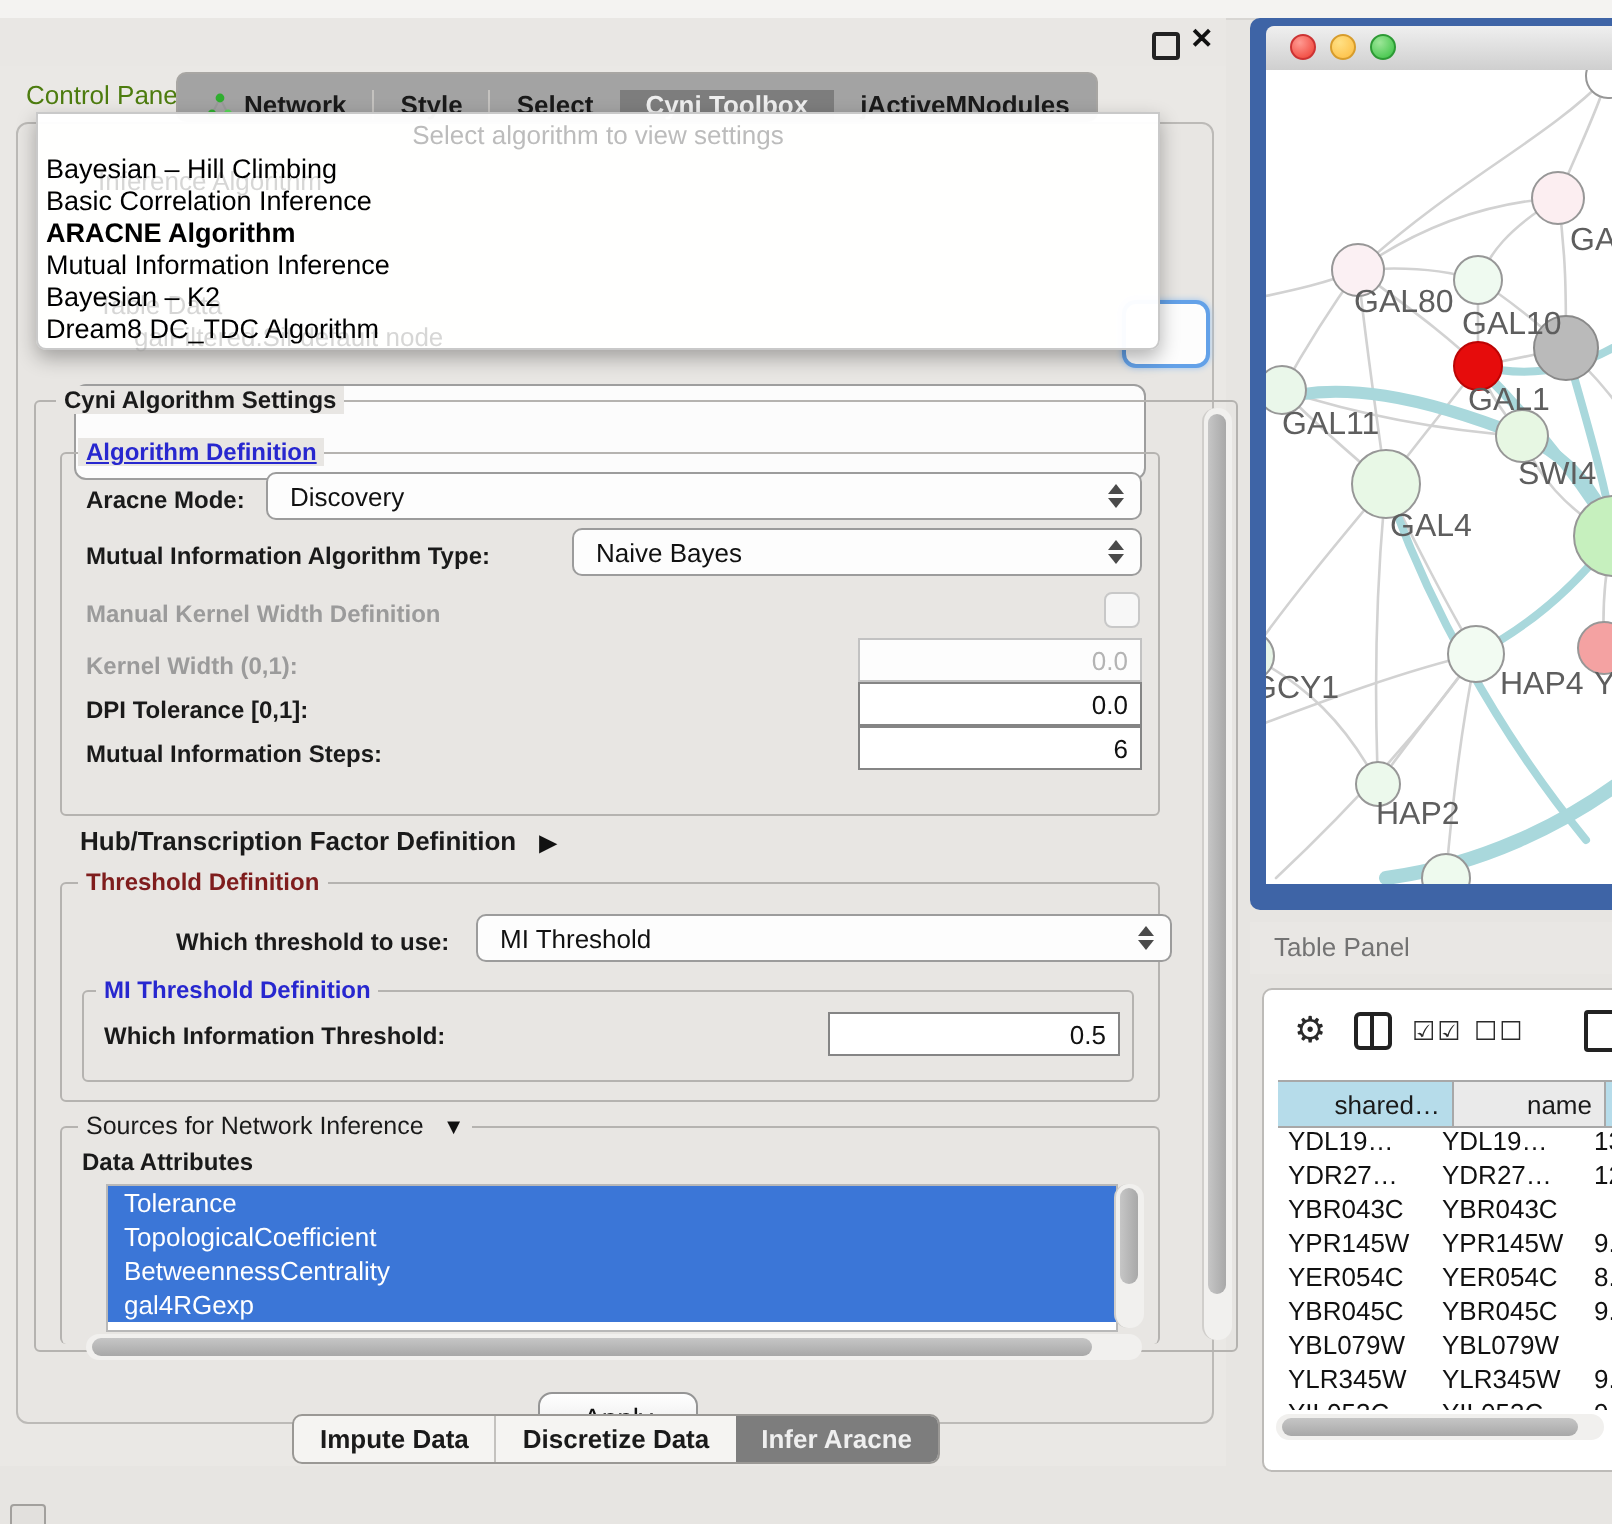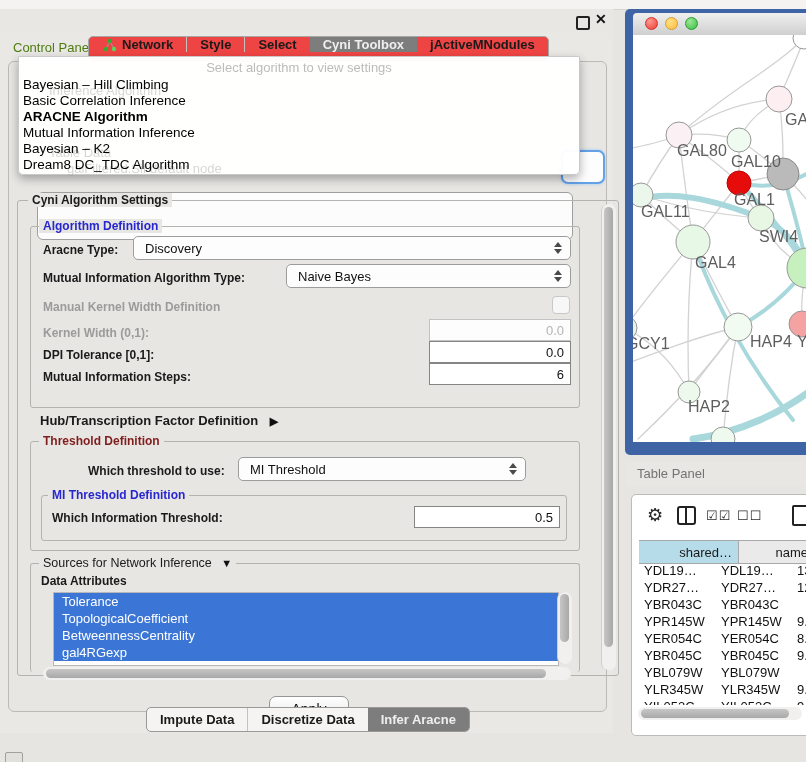--- a/index.html
+++ b/index.html
@@ -6,22 +6,22 @@
     font-family:"Liberation Sans",sans-serif;background:#e7e5e2;}
   .abs{position:absolute;}
   
   #top-strip{left:0;top:0;width:806px;height:9px;background:#f4f3f1;border-bottom:1px solid #d8d6d3;}
   #cp-window{left:0;top:9px;width:613px;height:724px;background:#eae8e5;}
   #cp-titlebar{left:0;top:0;width:613px;height:24px;background:#e9e7e4;}
   #cp-title{left:13px;top:12px;font-size:13px;color:#4d7c0f;margin-top:19px;}
   .win-float{left:576px;top:7px;width:10px;height:10px;border:2px solid #222;border-radius:2px;}
   .win-close{left:595px;top:2px;font-size:14px;font-weight:bold;color:#111;}
   
-  #top-tabs{left:88px;top:27px;height:23px;display:flex;align-items:flex-start;
-    border:1px solid #a8a6a3;border-radius:5px;background:#ef4444;overflow:hidden;}
+  #top-tabs{left:88px;top:27px;height:23px;display:flex;align-items:flex-end;
+    border:1px solid #a8a6a3;border-radius:5px;background:#a3a3a3;overflow:hidden;}
   .tab{display:flex;align-items:center;padding:0 13px;font-size:13px;font-weight:bold;color:#1a1a1a;border-left:1px solid #c4c2bf;}
   .tab:first-child{border-left:none;}
   .tab.sel{background:#7d7d7d;color:#efefef;border-left:none;}
   .tab.sel + .tab{border-left:none;}
   .net-ico{width:15px;height:14px;margin-right:5px;}
   
   #cp-body{left:8px;top:52px;width:597px;height:649px;background:#e8e6e3;border:1px solid #bcbab7;border-radius:6px;}
   
   #peek-btn{left:552px;top:88px;width:40px;height:30px;background:#fdfdfd;border:2px solid #63a1e8;border-radius:7px;box-shadow:0 0 3px #9cc4f0;}
   #peek-combo{left:28px;top:130px;width:534px;height:46px;background:#fcfcfc;border:1px solid #9e9e9e;border-radius:6px;}
@@ -125,23 +125,23 @@
     <div class="abs" id="peek-combo"></div>
 
     <div class="abs fset" style="left:8px;top:138px;width:584px;height:474px;padding-left:16px;">
       <div class="legend lg-black" style="left:10px;">Cyni Algorithm Settings</div>
 
       <div class="abs sb-v" style="right:2px;top:3px;width:14px;height:466px;">
         <div class="thumb" style="top:3px;height:440px;"></div>
       </div>
 
       <div class="abs fset" style="left:12px;top:25px;width:548px;height:180px;">
-        <div class="legend lg-blue" style="left:8px;">Algorithm Definition</div>
-
-        <div class="abs flabel" style="left:12px;top:16px;">Aracne Type:</div>
+        <div class="legend lg-blue" style="left:8px;text-decoration:underline;">Algorithm Definition</div>
+
+        <div class="abs flabel" style="left:12px;top:16px;">Aracne Mode:</div>
         <div class="abs combo" style="left:102px;top:9px;width:438px;height:24px;">
           <span>Discovery</span>
           <span class="spin"></span>
         </div>
 
         <div class="abs flabel" style="left:12px;top:44px;">Mutual Information Algorithm Type:</div>
         <div class="abs combo" style="left:255px;top:37px;width:285px;height:24px;">
           <span>Naive Bayes</span>
           <span class="spin"></span>
         </div>
@@ -161,21 +161,21 @@
 
       <div class="abs flabel" style="left:22px;top:212px;font-size:13px;">
         <span>Hub/Transcription Factor Definition</span>
         <span class="tri" style="margin-left:8px;">▶</span>
       </div>
 
       <div class="abs fset" style="left:12px;top:240px;width:548px;height:108px;">
         <div class="legend lg-green" style="left:8px;">Threshold Definition</div>
 
         <div class="abs flabel" style="left:57px;top:22px;">Which threshold to use:</div>
-        <div class="abs combo" style="left:207px;top:15px;width:288px;height:24px;">
+        <div class="abs combo" style="left:207px;top:15px;width:348px;height:24px;">
           <span>MI Threshold</span>
           <span class="spin"></span>
         </div>
 
         <div class="abs fset" style="left:10px;top:53px;width:524px;height:44px;">
           <div class="legend lg-blue" style="left:6px;">MI Threshold Definition</div>
           <div class="abs flabel" style="left:10px;top:15px;">Which Information Threshold:</div>
           <div class="abs tinput" style="left:372px;top:10px;width:146px;height:22px;">0.5</div>
         </div>
       </div>
@@ -307,21 +307,21 @@
 <div class="abs" id="tp-card">
   <div class="abs tool" style="left:15px;top:9px;font-size:18px;">⚙</div>
   <div class="abs tool" style="left:45px;top:11px;width:15px;height:15px;border:2px solid #222;border-radius:3px;">
     <div style="position:absolute;left:6px;top:0;width:2px;height:15px;background:#222;"></div>
   </div>
   <div class="abs tool" style="left:74px;top:13px;font-size:13px;letter-spacing:1px;">☑☑</div>
   <div class="abs tool" style="left:105px;top:13px;font-size:13px;letter-spacing:1px;">☐☐</div>
   <div class="abs tool" style="left:160px;top:10px;width:16px;height:17px;border:2px solid #222;border-radius:2px;background:#fff;"></div>
 
   <div class="abs" id="tbl-head">
-      <div class="th hl" style="width: 100px; padding-left: 12px;">shared…</div>
+      <div class="th hl" style="width: 88px; padding-left: 12px;">shared…</div>
       <div class="th" style="width: 76px;">name</div>
       <div class="th hl" style="width: 30px;">A</div>
     </div>
   <div class="abs" id="tbl-rows">
       <div class="tr">
         <div class="td" style="width: 77px;">YDL19…</div>
         <div class="td" style="width: 76px;">YDL19…</div>
         <div class="td" style="width: 30px;">13</div>
       </div>
       <div class="tr">

